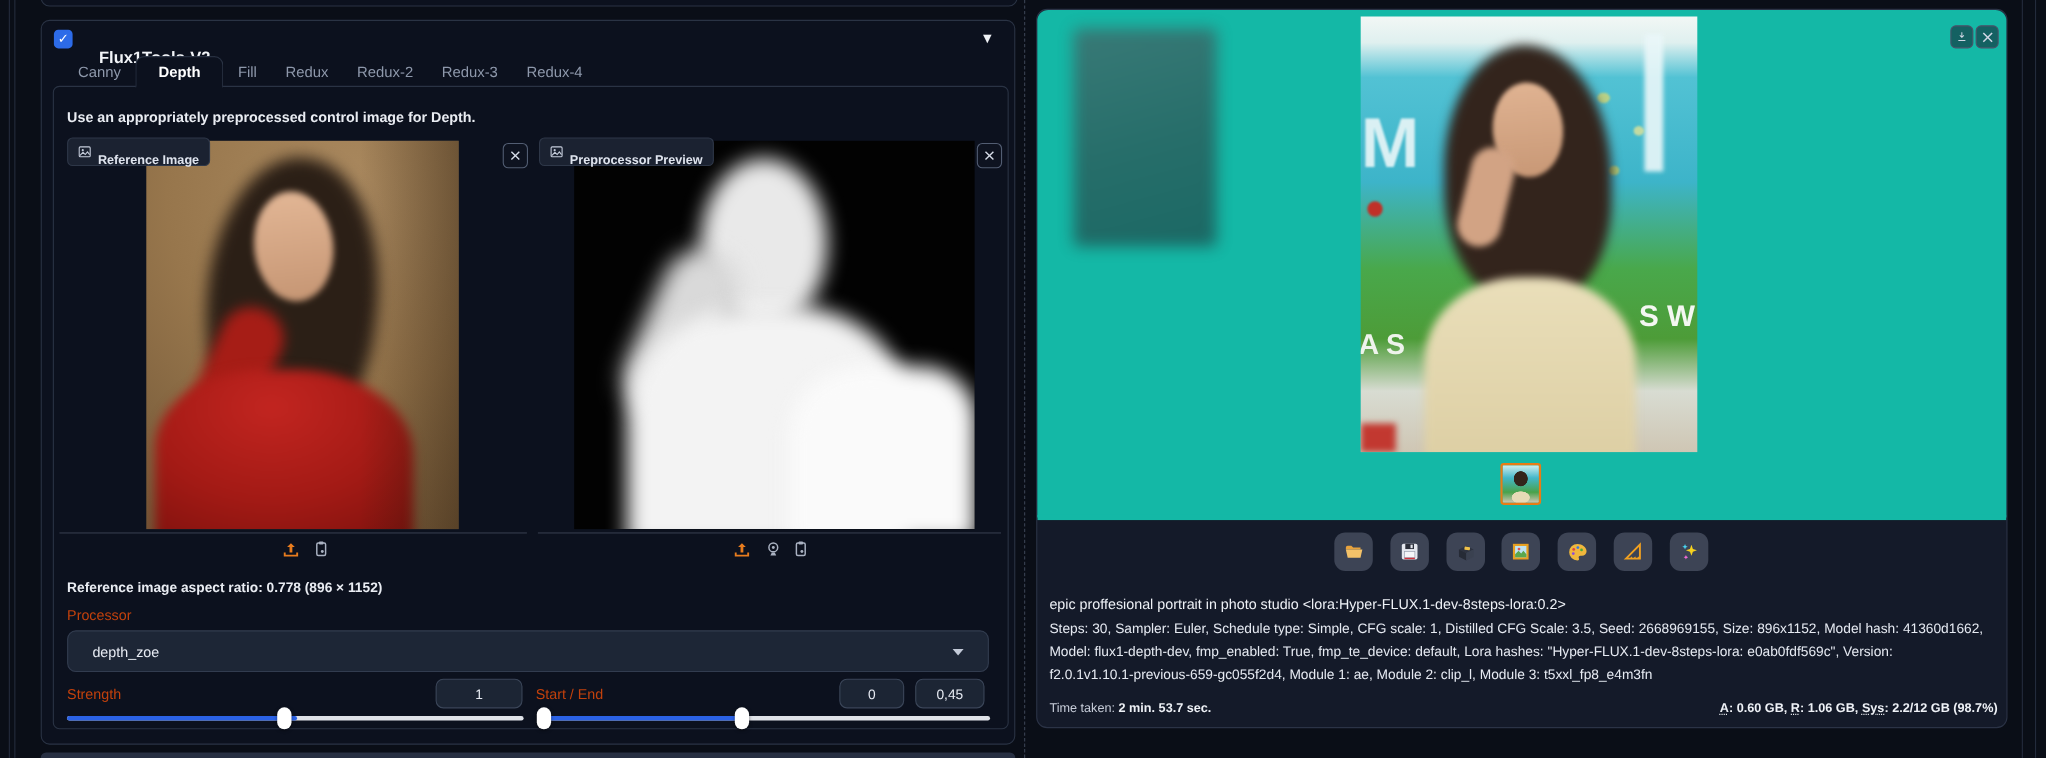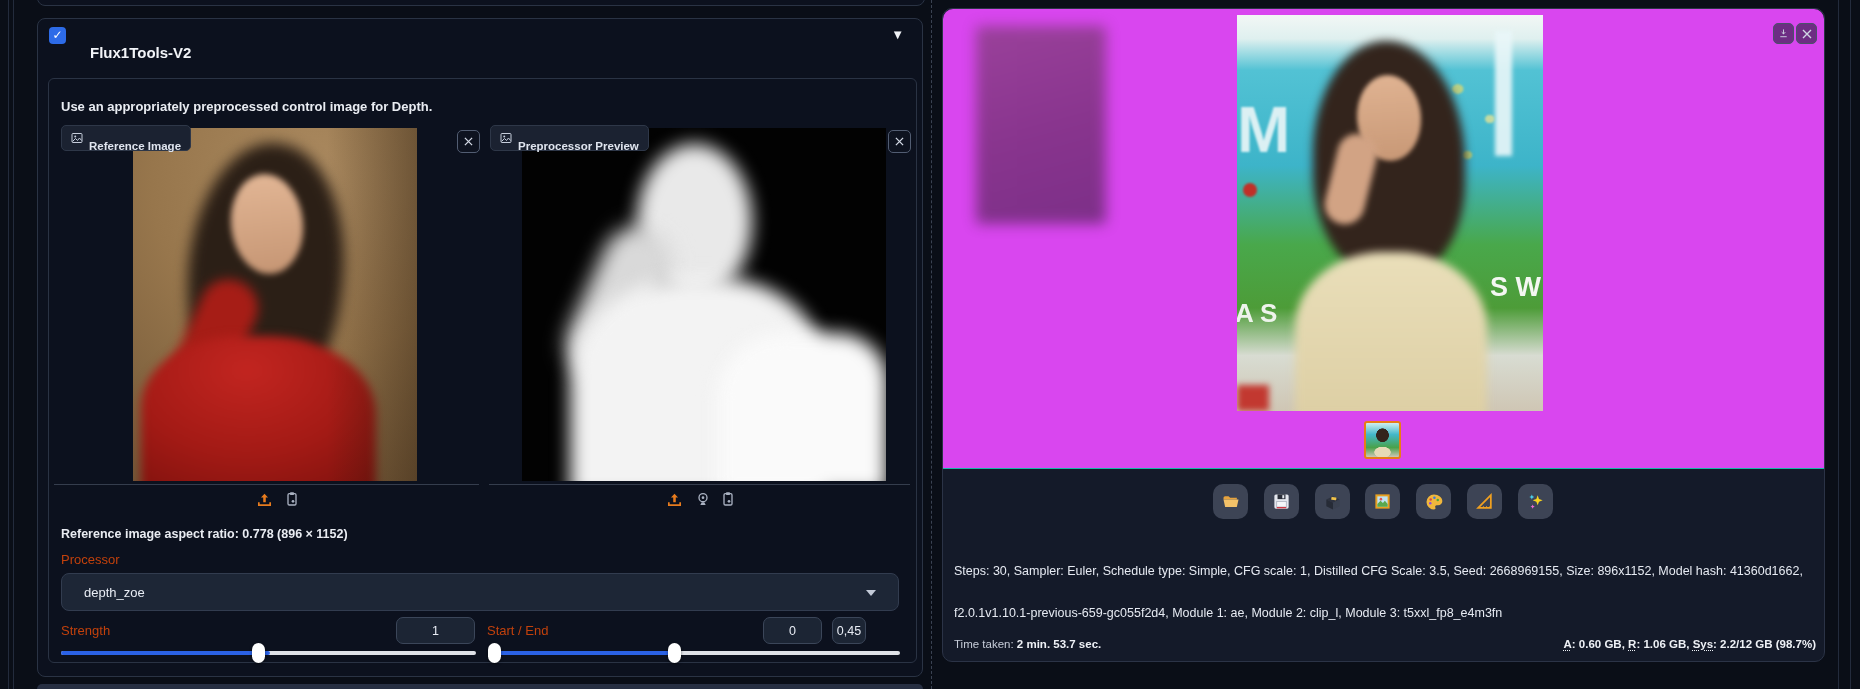--- a/index.html
+++ b/index.html
@@ -51,21 +51,21 @@
   .dropdown{position:absolute;left:12px;top:494px;width:838px;height:38px;background:#1d2636;border:1px solid #323c4f;border-radius:8px;display:flex;align-items:center;box-sizing:border-box;padding:0 22px;}
   .dropdown .val{font-size:13px;color:#e8ecf4;}
   .caret{position:absolute;right:22px;top:16px;width:0;height:0;border-left:5px solid transparent;border-right:5px solid transparent;border-top:6px solid #c3cad8;}
   .num-input{position:absolute;height:27px;background:#1c2534;border:1px solid #3b4659;border-radius:7px;color:#e8ecf4;font-size:12.5px;text-align:center;box-sizing:border-box;font-family:inherit;padding:0;}
   .track{position:absolute;height:4px;background:#dfe2e8;border-radius:2px;top:572px;}
   .track .fill{position:absolute;height:4px;background:#2b62e6;border-radius:2px;top:0;}
   .handle{position:absolute;width:13px;height:20px;background:#ffffff;border-radius:7px;top:564px;box-shadow:0 1px 3px rgba(0,0,0,.5);}
 
   
   .right-panel{position:absolute;left:942px;top:8px;width:883px;height:654px;background:#141a29;border:1px solid #2b3346;border-radius:10px;box-sizing:border-box;}
-  .viewer{position:absolute;left:0;top:0;width:881px;height:459px;background:#d946ef;border-radius:10px 10px 0 0;border-bottom:1px solid #14b8a6;overflow:hidden;}
+  .viewer{position:absolute;left:0;top:0;width:881px;height:459px;background:#14b8a6;border-radius:10px 10px 0 0;border-bottom:5px solid #14b8a6;overflow:hidden;}
   .side-img{position:absolute;left:33px;top:17px;width:130px;height:198px;border-radius:4px;background:linear-gradient(165deg,#5d3c48 0%,#39242e 55%,#221923 100%);filter:blur(7px);opacity:.5;}
   .gen-img{position:absolute;left:294px;top:6px;width:306px;height:396px;overflow:hidden;background:linear-gradient(180deg,#f2f7f5 0%,#dff0ef 6%,#52c2d4 14%,#3db4c9 38%,#49a84b 58%,#4d9c38 74%,#d8dcd2 86%,#cfc6b4 100%);}
   .g-letterM{position:absolute;left:0px;top:78px;font-size:64px;font-weight:700;color:#e8f5f7;opacity:.92;filter:blur(1px);}
   .g-bar{position:absolute;left:258px;top:16px;width:17px;height:125px;background:#eaf7f9;filter:blur(2px);opacity:.9;}
   .g-sw{position:absolute;right:2px;bottom:108px;font-size:27px;font-weight:700;color:#f4f7f2;filter:blur(.5px);}
   .g-as{position:absolute;left:-2px;bottom:82px;font-size:26px;font-weight:700;color:#eef3ec;filter:blur(.5px);}
   .g-flower{position:absolute;left:208px;top:50px;width:64px;height:120px;background:radial-gradient(12px 10px at 20% 20%,#ccd67c 0 45%,transparent 50%),radial-gradient(10px 9px at 70% 45%,#d8e09a 0 45%,transparent 50%),radial-gradient(10px 9px at 35% 75%,#c2cf70 0 45%,transparent 50%);filter:blur(1px);opacity:.85;}
   .g-reddot{position:absolute;left:6px;top:168px;width:14px;height:14px;border-radius:50%;background:#c03028;filter:blur(1px);}
   .g-redcorner{position:absolute;left:0;bottom:0;width:32px;height:26px;background:#c23830;filter:blur(3px);}
   .g-hair{position:absolute;left:76px;top:26px;width:152px;height:235px;background:#33241c;border-radius:48% 52% 40% 44%;filter:blur(5px);}
@@ -99,20 +99,29 @@
   <div class="top-sliver"></div>
   <div class="abs" style="left:37px;top:684px;width:886px;height:5px;background:#272f42;border-radius:6px 6px 0 0;"></div>
 
   <div class="left-panel">
     <div class="acc-header">
       <div class="checkbox">✓</div>
       <div class="acc-title">Flux1Tools-V2</div>
       <div class="collapse-arrow">▼</div>
     </div>
 
+    <div class="tabs">
+      <div class="tab">Canny</div>
+      <div class="tab active">Depth</div>
+      <div class="tab">Fill</div>
+      <div class="tab">Redux</div>
+      <div class="tab">Redux-2</div>
+      <div class="tab">Redux-3</div>
+      <div class="tab">Redux-4</div>
+    </div>
 
     <div class="content-box">
       <div class="hint">Use an appropriately preprocessed control image for Depth.</div>
 
       <div class="chip" style="left:12px;top:46px;">
         <svg width="12" height="12" viewBox="0 0 24 24">
             <rect x="2" y="3" width="20" height="18" rx="2" fill="none" stroke="#c6cddb" stroke-width="2"></rect>
             <circle cx="8.5" cy="9" r="2" fill="#c6cddb"></circle>
             <path d="M3 19l6-6 4 4 4-5 4 5" fill="none" stroke="#c6cddb" stroke-width="2"></path>
           </svg>
@@ -190,21 +199,21 @@
       <div class="field-label" style="left:12px;top:473px;">Processor</div>
       <div class="dropdown">
         <span class="val">depth_zoe</span>
         <span class="caret"></span>
       </div>
 
       <div class="field-label" style="left:12px;top:544px;">Strength</div>
       <input class="num-input" style="left: 347px; top: 538px; width: 79px;" readonly="" value="1">
       <div class="field-label" style="left:438px;top:544px;">Start / End</div>
       <input class="num-input" style="left: 714px; top: 538px; width: 59px;" readonly="" value="0">
-      <input class="num-input" style="left: 783px; top: 538px; width: 34px;" readonly="" value="0,45">
+      <input class="num-input" style="left: 783px; top: 538px; width: 63px;" readonly="" value="0,45">
 
       <div class="track" style="left:12px;width:415px;">
         <div class="fill" style="left:0;width:209px;"></div>
       </div>
       <div class="handle" style="left:203px;"></div>
 
       <div class="track" style="left:440px;width:411px;">
         <div class="fill" style="left:5px;width:180px;"></div>
       </div>
       <div class="handle" style="left:439px;"></div>
@@ -289,21 +298,23 @@
         </svg>
     </div>
     <div class="toolbar-btn" style="left:575px;">
       <svg width="20" height="20" viewBox="0 0 24 24">
           <path d="M14 4l1.6 4.4L20 10l-4.4 1.6L14 16l-1.6-4.4L8 10l4.4-1.6z" fill="#f7d21e"></path>
           <path d="M7 3l.9 2.1L10 6l-2.1.9L7 9l-.9-2.1L4 6l2.1-.9z" fill="#4ad4f0"></path>
           <path d="M8 15l.8 1.7 1.7.8-1.7.8L8 20l-.8-1.7-1.7-.8 1.7-.8z" fill="#f06ad4"></path>
         </svg>
     </div>
 
+    <div class="info-line prompt-line" style="top:533px;">epic proffesional portrait in photo studio &lt;lora:Hyper-FLUX.1-dev-8steps-lora:0.2&gt;</div>
     <div class="info-line" style="top:555px;">Steps: 30, Sampler: Euler, Schedule type: Simple, CFG scale: 1, Distilled CFG Scale: 3.5, Seed: 2668969155, Size: 896x1152, Model hash: 41360d1662,</div>
+    <div class="info-line" style="top:576px;">Model: flux1-depth-dev, fmp_enabled: True, fmp_te_device: default, Lora hashes: "Hyper-FLUX.1-dev-8steps-lora: e0ab0fdf569c", Version:</div>
     <div class="info-line" style="top:597px;">f2.0.1v1.10.1-previous-659-gc055f2d4, Module 1: ae, Module 2: clip_l, Module 3: t5xxl_fp8_e4m3fn</div>
 
     <div class="footer-left">
       <span>Time taken:</span>
       <b>2 min. 53.7 sec.</b>
     </div>
     <div class="footer-right">
       <span class="abbr">A</span><span>: 0.60 GB, </span><span class="abbr">R</span><span>: 1.06 GB, </span><span class="abbr">Sys</span><span>: 2.2/12 GB (98.7%)</span>
     </div>
   </div>

